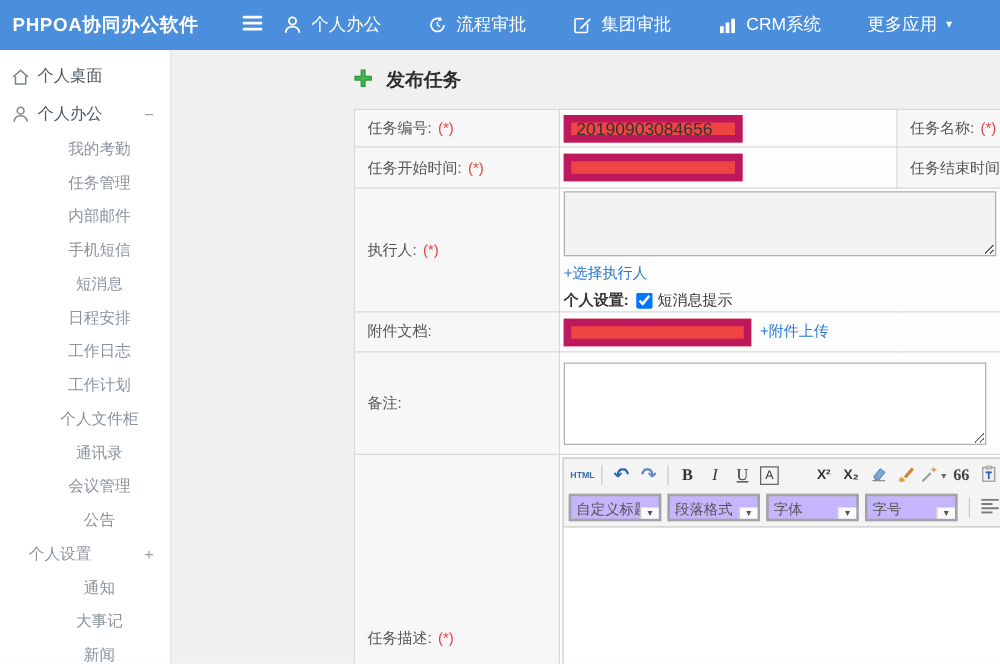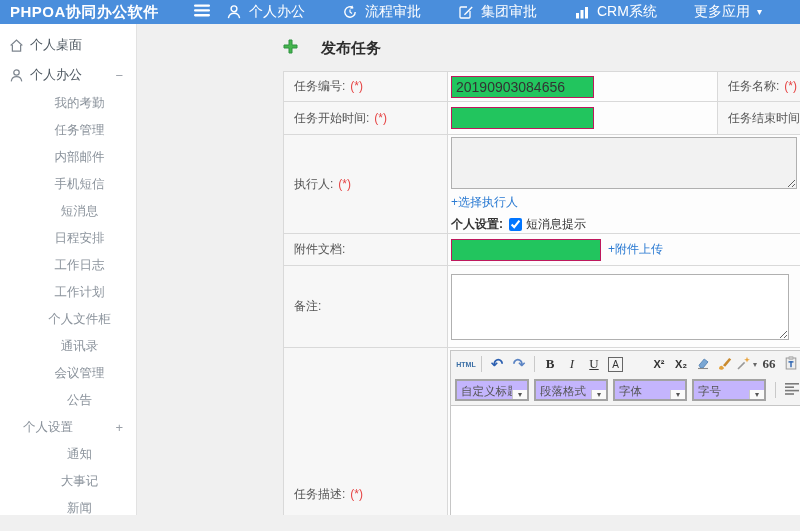--- a/index.html
+++ b/index.html
@@ -4,46 +4,46 @@
 <title></title>
 <style>
   * { box-sizing: border-box; }
   html,body { margin:0; padding:0; }
   body {
     width:800px; height:531px; overflow:hidden;
     font-family:"Liberation Sans","DejaVu Sans",sans-serif;
     background:#f0f0f0; font-size:12px; color:#555;
   }
   
-  .topbar { height:24px; background:#4a8edc; display:flex; align-items:center; color:#fff; }
+  .topbar { height:40px; background:#4a8edc; display:flex; align-items:center; color:#fff; }
   .logo { width:182px; padding-left:10px; font-size:15px; font-weight:bold; letter-spacing:.5px; white-space:nowrap; }
   .hamburger { margin:0 16px 0 12px; cursor:pointer; display:flex; align-items:center; }
   .nav { display:flex; align-items:center; }
   .nav-item { display:flex; align-items:center; gap:7px; font-size:14px; margin-right:37px; cursor:pointer; white-space:nowrap; }
   .nav-item .nicon { display:flex; align-items:center; }
   .caret { font-size:10px; line-height:1; }
   
   .main { display:flex; height:491px; }
   .sidebar { width:137px; background:#fff; border-right:1px solid #e2e2e2; padding-top:6px; flex:none; overflow:hidden; }
   .s-item { display:flex; align-items:center; cursor:pointer; white-space:nowrap; }
   .s-item.l1 { height:30px; padding-left:9px; font-size:13px; color:#4d5760; }
   .s-item.l1 .sicon { width:16px; height:16px; margin-right:5px; display:flex; align-items:center; }
   .s-item.l2 { height:27px; padding-left:23px; font-size:12.5px; color:#8b939c;justify-content:center; }
   .s-toggle { margin-left:auto; margin-right:13px; color:#9aa0a8; font-size:13px; }
   .content { flex:1; position:relative; overflow:hidden; background:#f0f0f0; }
   
   .form-wrap { position:absolute; left:146px; top:13px; }
   .page-title-row { display:flex; align-items:center; gap:7px; height:22px; }
-  .page-title { margin:16px; font-size:15px; font-weight:bold; color:#2e2e2e; }
+  .page-title { margin:4px; font-size:15px; font-weight:bold; color:#2e2e2e; }
   table.form-table { border-collapse:collapse; table-layout:fixed; width:868px; margin-top:12px; background:#fdfdfd; }
   td { border:1px solid #d9d9d9; font-size:12px; color:#555; padding:0; vertical-align:middle; }
   td.lbl { background:#f7f7f7; padding-left:10px; }
   td.cell { background:#fdfdfd; padding-left:3px; }
   .req { color:#e64545; margin-left:5px; }
-  input.txt { height:22px; border:1px solid #be185d; background:#22c55e; padding:0 4px; font-size:14px; color:#333;
+  input.txt { height:22px; border:6px solid #be185d; background:#ef4444; padding:0 4px; font-size:14px; color:#333;
               font-family:"Liberation Sans","DejaVu Sans",sans-serif; }
   .w143 { width:143px; }
   .w150 { width:150px; }
   textarea { border:1px solid #b0b0b0; font-family:"Liberation Sans","DejaVu Sans",sans-serif; font-size:12px; resize:both; }
   .exec-ta { width:346px; height:52px; background:#f2f2f2; margin-top:2px; display:block; }
   .remark-ta { width:338px; height:66px; background:#fff; display:block; }
   a.link { color:#2a7ad2; text-decoration:none; font-size:12px; cursor:pointer; }
   .exec-link-row { margin-top:5px; }
   .remind-row { margin-top:5px; display:flex; align-items:center; }
   .remind-row b { color:#333; margin-right:6px; }

